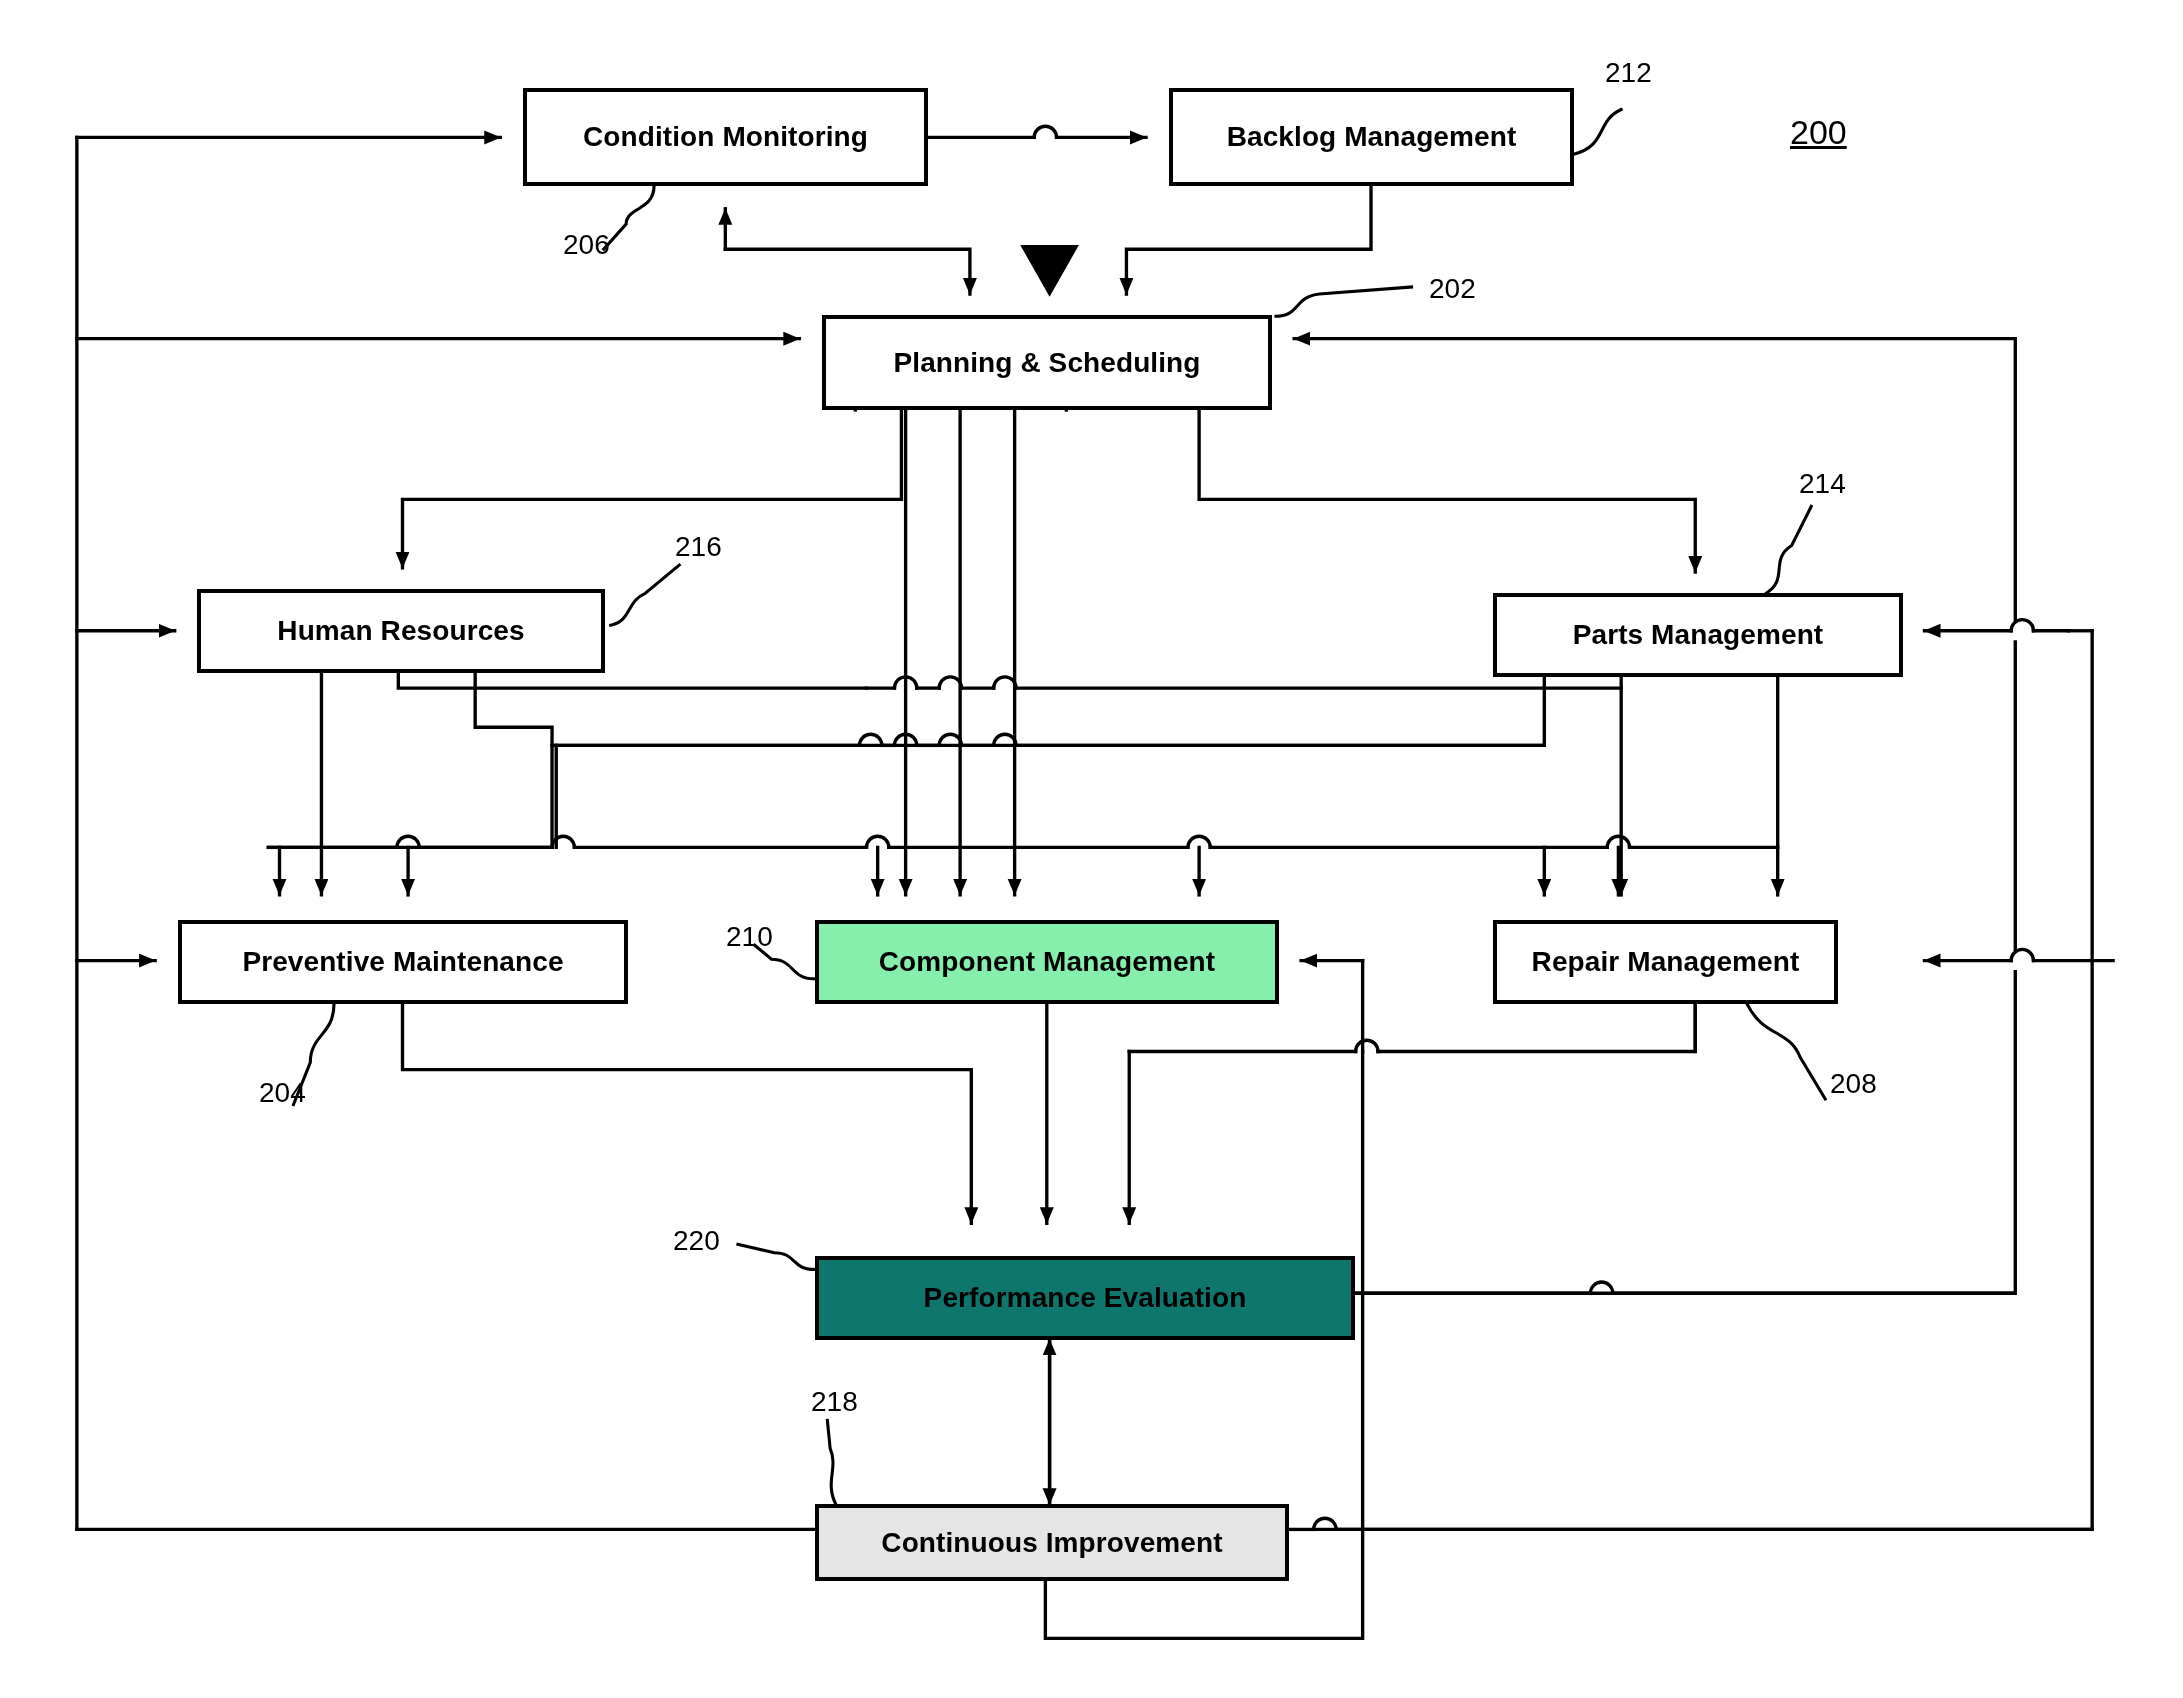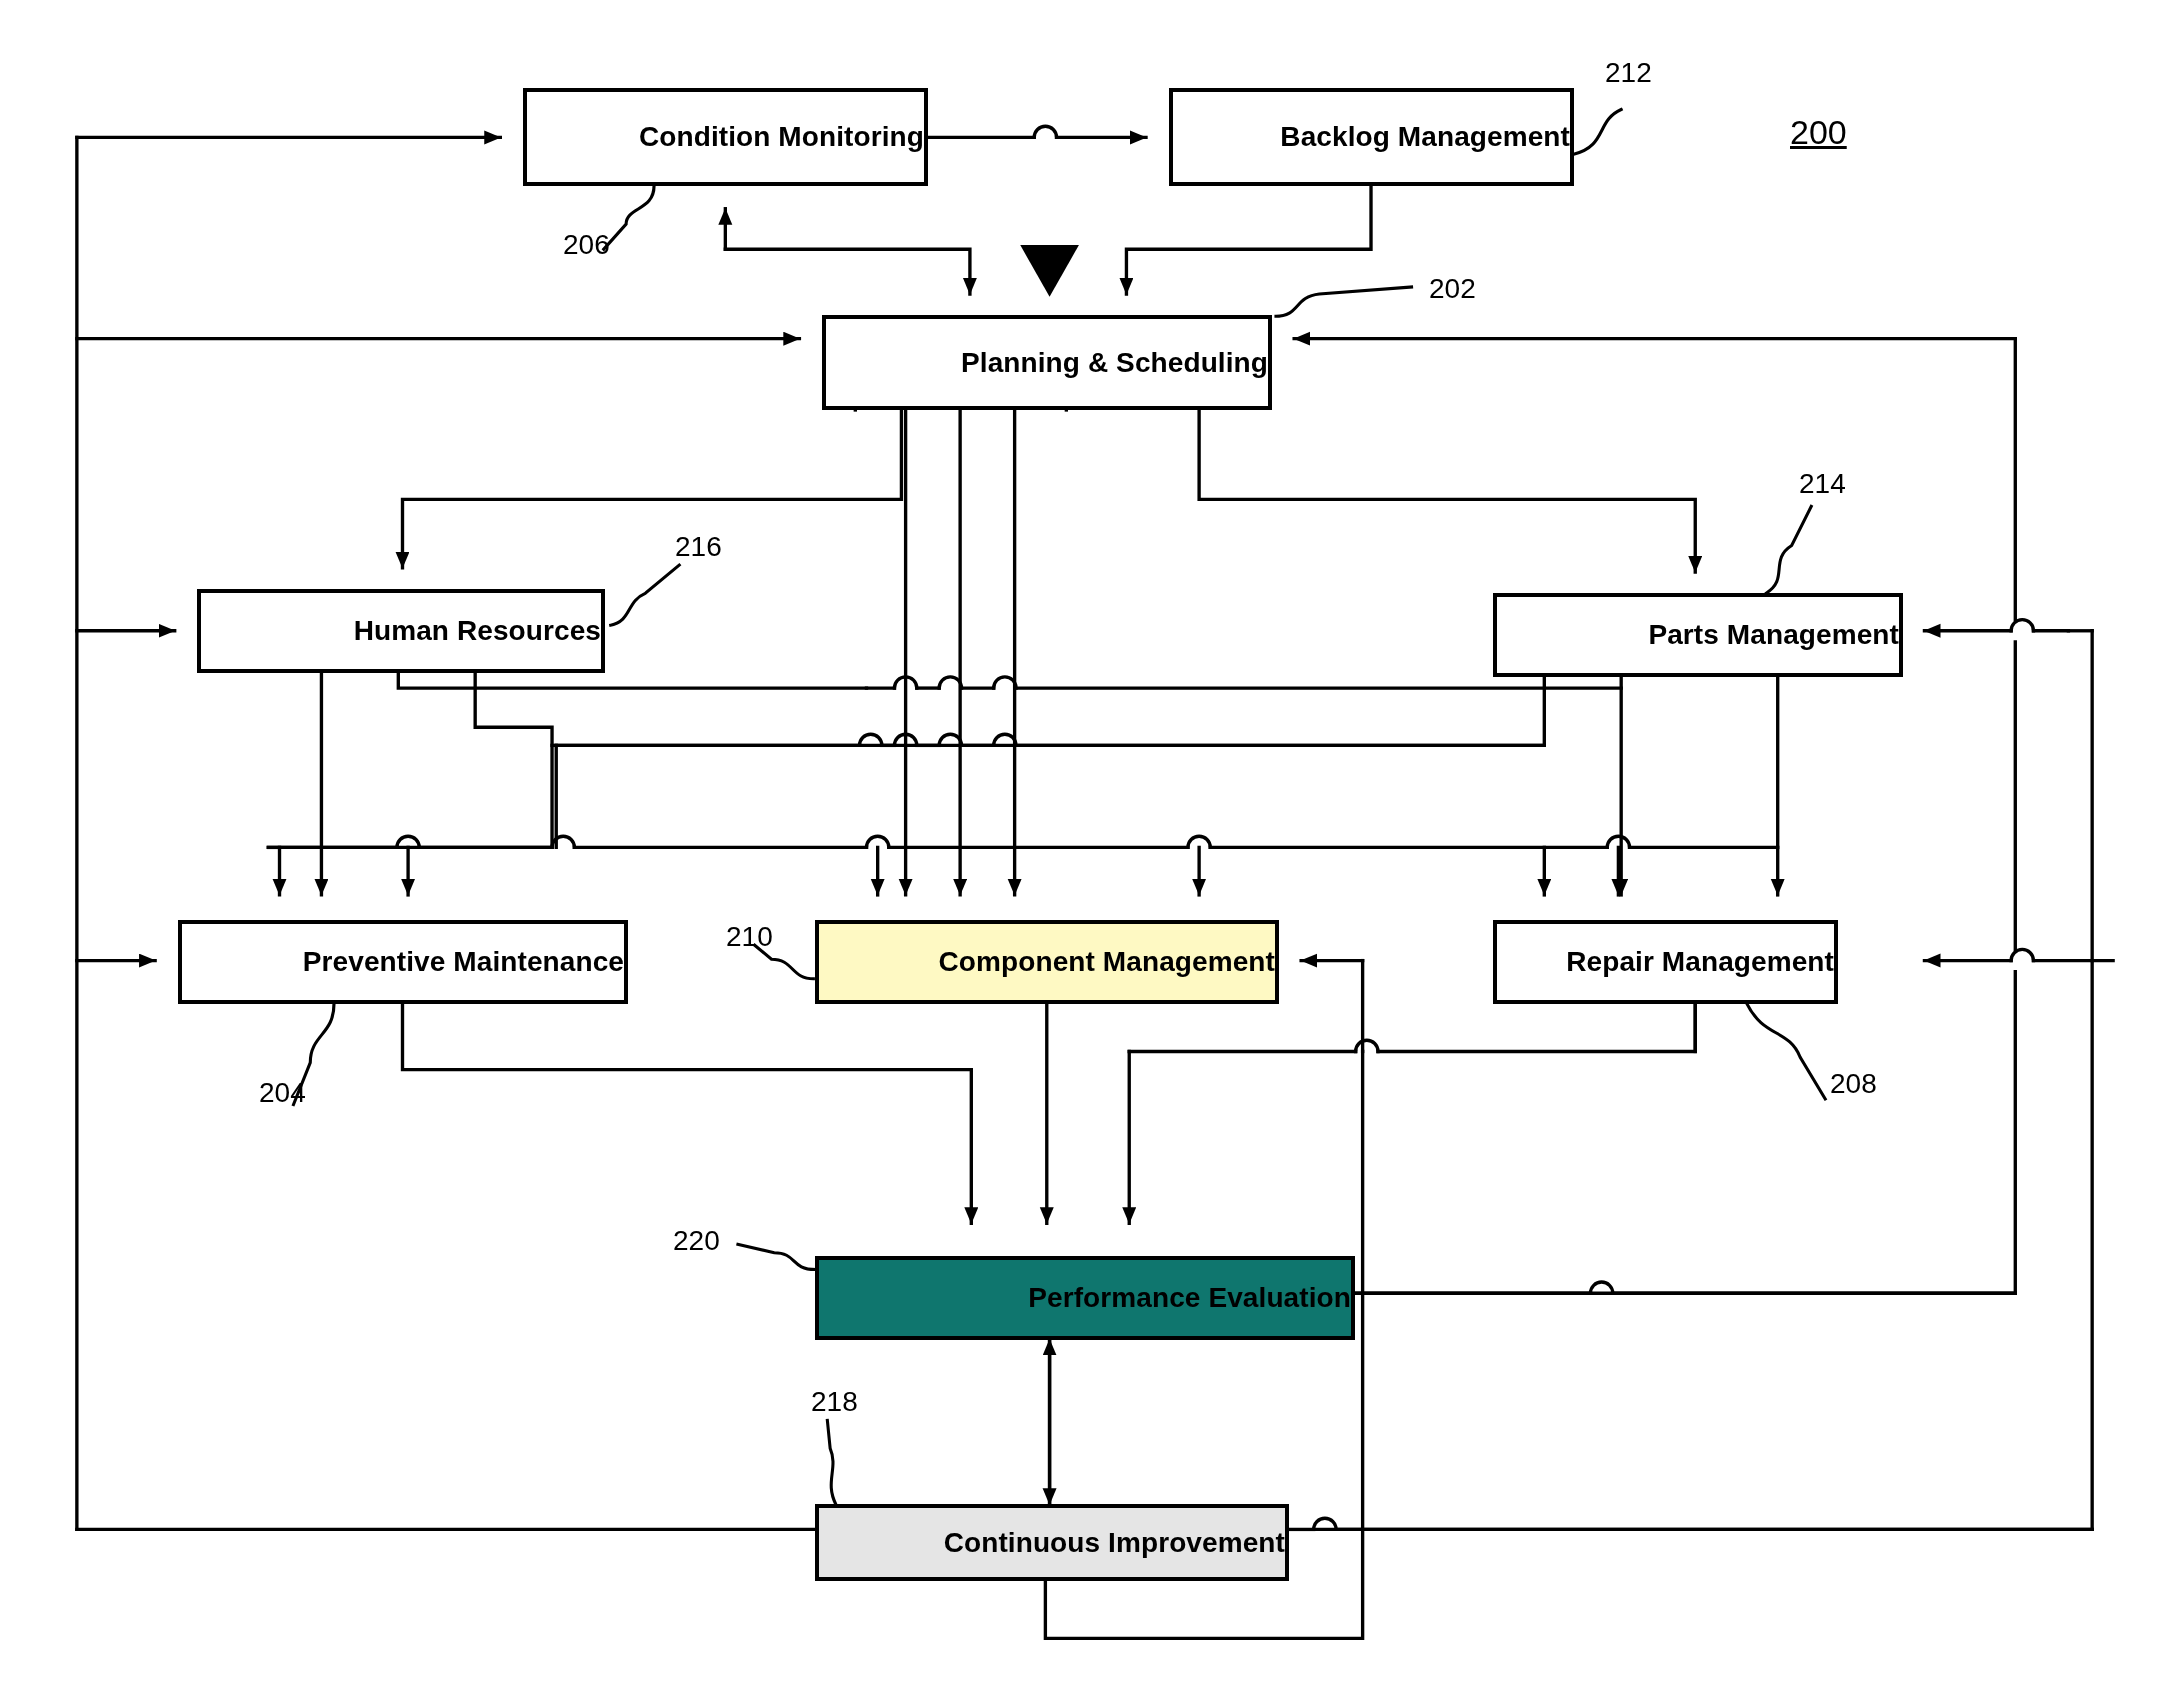--- a/index.html
+++ b/index.html
@@ -1,21 +1,21 @@
 <!DOCTYPE html>
 <html style="font-size:11.2px"><head>
 <meta charset="utf-8">
 <style>
   html,body{margin:0;padding:0;background:#ffffff;}
   body{font-family:"Liberation Sans", sans-serif;}
   #stage{position:relative;width:2183px;height:1699px;background:#fff;overflow:hidden;}
   #stage svg{position:absolute;left:0;top:0;}
   .boxlabel{
     position:absolute;
-    display:flex;align-items:center;justify-content:flex-end;
+    display:flex;align-items:center;justify-content:center;
     font-family:"Liberation Sans", sans-serif;
     font-weight:bold;
     font-size:28px;
     color:#000;
     letter-spacing:0.1px;
     white-space:nowrap;
     box-sizing:border-box;
     pointer-events:auto;
   }
   .reflabel{
@@ -260,21 +260,21 @@
   </div>
 
   <div class="boxlabel" style="left:1493px;top:593px;width:410px;height:84px;border:4.9px solid #000;background:#fff;">
     <span>Parts Management</span>
   </div>
 
   <div class="boxlabel" style="left:178px;top:920px;width:450px;height:84px;border:4.9px solid #000;background:#fff;">
     <span>Preventive Maintenance</span>
   </div>
 
-  <div class="boxlabel" style="left:815px;top:920px;width:464px;height:84px;border:4.9px solid #000;background:#fef9c3;">
+  <div class="boxlabel" style="left:815px;top:920px;width:464px;height:84px;border:4.9px solid #000;background:#86efac;">
     <span>Component Management</span>
   </div>
 
   <div class="boxlabel" style="left:1493px;top:920px;width:345px;height:84px;border:4.9px solid #000;background:#fff;">
     <span>Repair Management</span>
   </div>
 
   <div class="boxlabel" style="left:815px;top:1256px;width:540px;height:84px;border:4.9px solid #000;background:#0f766e;">
     <span>Performance Evaluation</span>
   </div>

